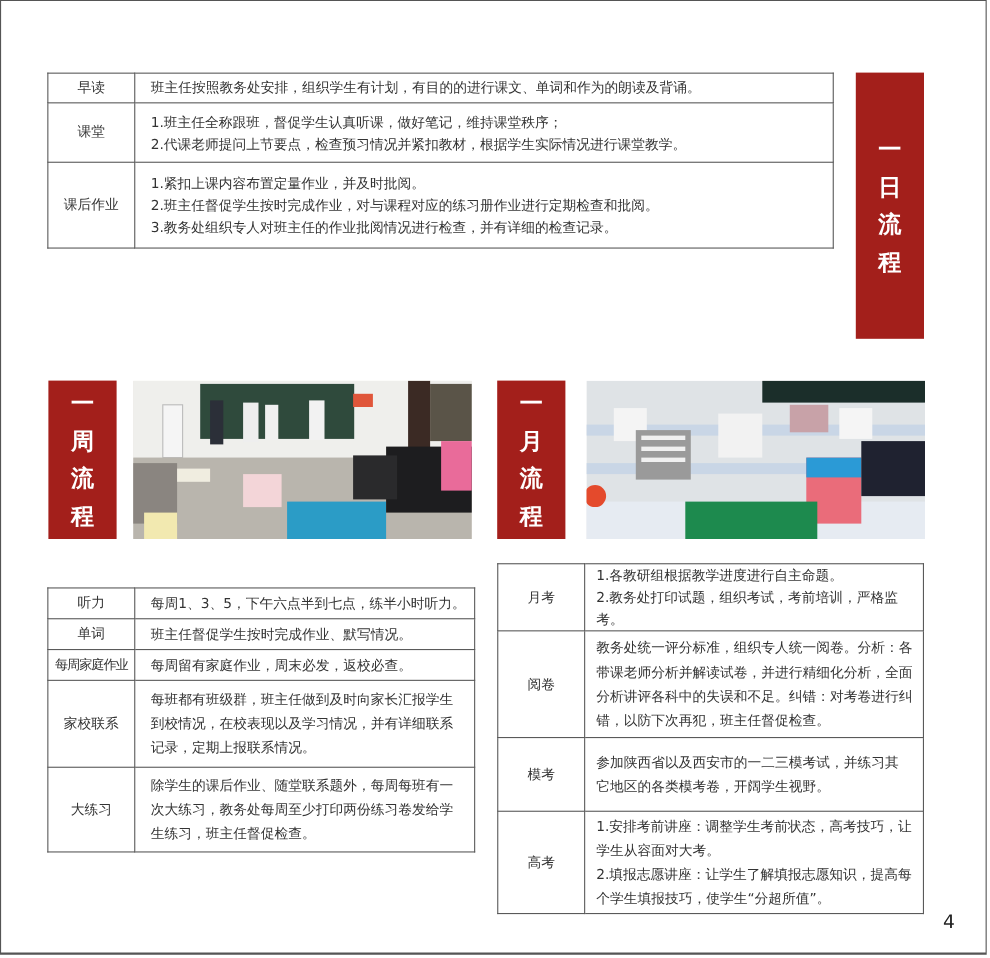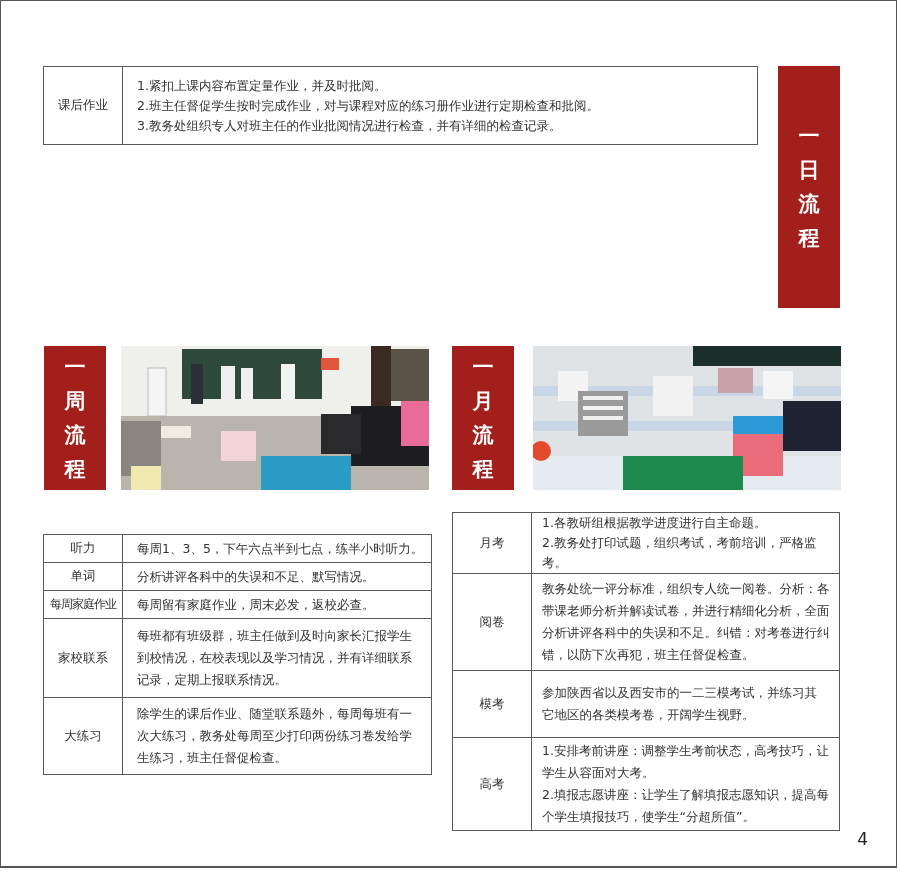--- a/index.html
+++ b/index.html
@@ -21,20 +21,33 @@
 <body>
 
 <div class="frame"></div>
 
 <table class="t" style="left:43px; top:66px; width:715px;">
   <colgroup>
       <col style="width:79px">
       <col>
     </colgroup>
   <tbody>
+      <tr style="height:27px">
+    <td class="k">早读</td>
+    <td class="v">
+          <span class="line">班主任按照教务处安排，组织学生有计划，有目的的进行课文、单词和作为的朗读及背诵。</span>
+        </td>
+  </tr>
+  <tr style="height:54px">
+    <td class="k">课堂</td>
+    <td class="v">
+      <span class="line">1.班主任全称跟班，督促学生认真听课，做好笔记，维持课堂秩序；</span>
+      <span class="line">2.代课老师提问上节要点，检查预习情况并紧扣教材，根据学生实际情况进行课堂教学。</span>
+    </td>
+  </tr>
   <tr style="height:78px">
     <td class="k">课后作业</td>
     <td class="v">
       <span class="line">1.紧扣上课内容布置定量作业，并及时批阅。</span>
       <span class="line">2.班主任督促学生按时完成作业，对与课程对应的练习册作业进行定期检查和批阅。</span>
       <span class="line">3.教务处组织专人对班主任的作业批阅情况进行检查，并有详细的检查记录。</span>
     </td>
   </tr>
 </tbody>
   </table>
@@ -114,21 +127,21 @@
   <tbody>
       <tr style="height:28px">
     <td class="k">听力</td>
     <td class="v">
           <span class="line">每周1、3、5，下午六点半到七点，练半小时听力。</span>
         </td>
   </tr>
   <tr style="height:28px">
     <td class="k">单词</td>
     <td class="v">
-          <span class="line">分析讲评各科中的失误和不足、默写情况。</span>
+          <span class="line">班主任督促学生按时完成作业、默写情况。</span>
         </td>
   </tr>
   <tr style="height:28px">
     <td class="k" style="letter-spacing:-1px; font-size:12px;">每周家庭作业</td>
     <td class="v">
           <span class="line">每周留有家庭作业，周末必发，返校必查。</span>
         </td>
   </tr>
   <tr style="height:79px">
     <td class="k">家校联系</td>

